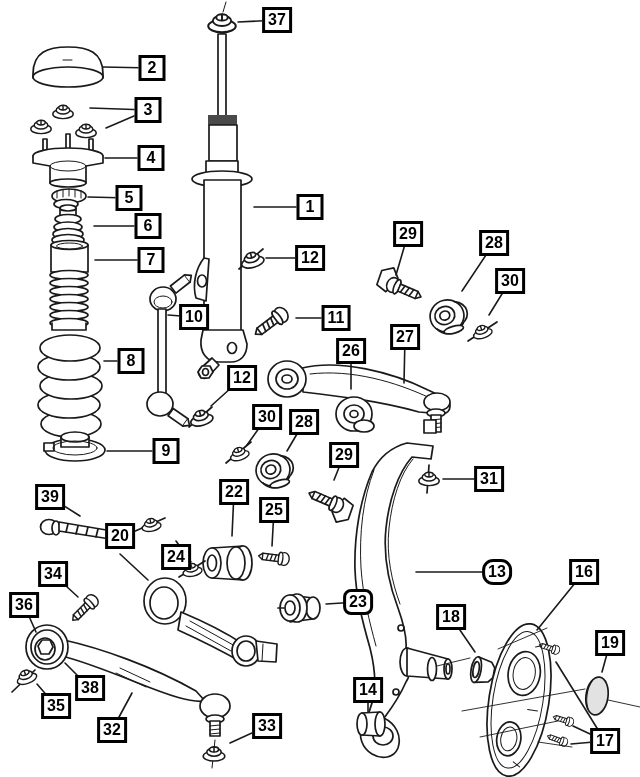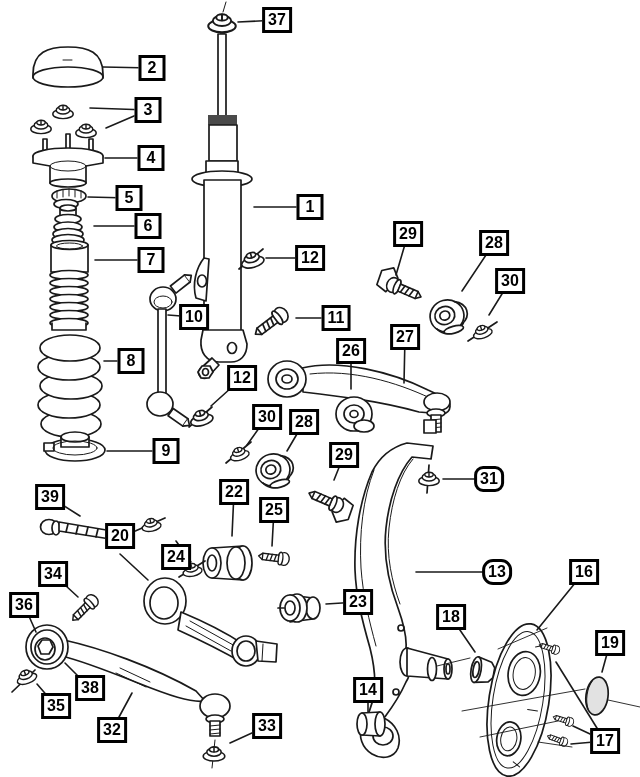--- a/index.html
+++ b/index.html
@@ -430,31 +430,31 @@
       <div class="callout" style="left: 242px; top: 378px;">12</div>
       <div class="callout" style="left: 408px; top: 234px;">29</div>
       <div class="callout" style="left: 494px; top: 243px;">28</div>
       <div class="callout" style="left: 510px; top: 281px;">30</div>
       <div class="callout" style="left: 405px; top: 337px;">27</div>
       <div class="callout" style="left: 351px; top: 351px;">26</div>
       <div class="callout" style="left: 267px; top: 417px;">30</div>
       <div class="callout" style="left: 304px; top: 422px;">28</div>
       <div class="callout" style="left: 166px; top: 451px;">9</div>
       <div class="callout" style="left: 344px; top: 455px;">29</div>
-      <div class="callout" style="left: 489px; top: 479px; border-radius: 9px;">31</div>
+      <div class="callout" style="left: 489px; top: 479px;">31</div>
       <div class="callout" style="left: 234px; top: 492px;">22</div>
       <div class="callout" style="left: 274px; top: 510px;">25</div>
       <div class="callout" style="left: 50px; top: 497px;">39</div>
       <div class="callout" style="left: 176px; top: 541px; margin-top: 16px;">24</div>
       <div class="callout" style="left: 120px; top: 536px;">20</div>
       <div class="callout" style="left: 53px; top: 574px;">34</div>
       <div class="callout" style="left: 24px; top: 605px;">36</div>
       <div class="callout" style="left: 497px; top: 572px; border-radius: 11px;">13</div>
       <div class="callout" style="left: 584px; top: 572px;">16</div>
-      <div class="callout" style="left: 358px; top: 602px;">23</div>
+      <div class="callout" style="left: 358px; top: 602px; border-radius: 8px;">23</div>
       <div class="callout" style="left: 451px; top: 617px;">18</div>
       <div class="callout" style="left: 610px; top: 643px;">19</div>
       <div class="callout" style="left: 90px; top: 688px;">38</div>
       <div class="callout" style="left: 56px; top: 706px;">35</div>
       <div class="callout" style="left: 368px; top: 690px;">14</div>
       <div class="callout" style="left: 112px; top: 730px;">32</div>
       <div class="callout" style="left: 267px; top: 726px;">33</div>
       <div class="callout" style="left: 605px; top: 741px;">17</div>
     </div>
 </div>

